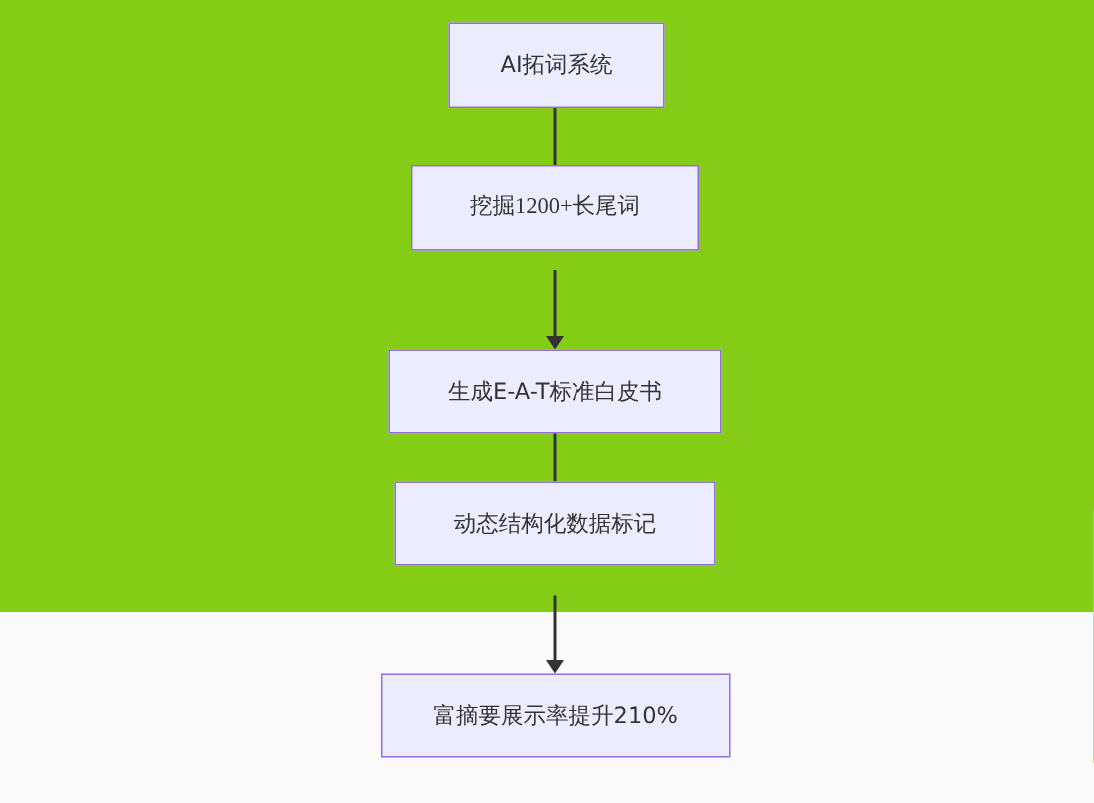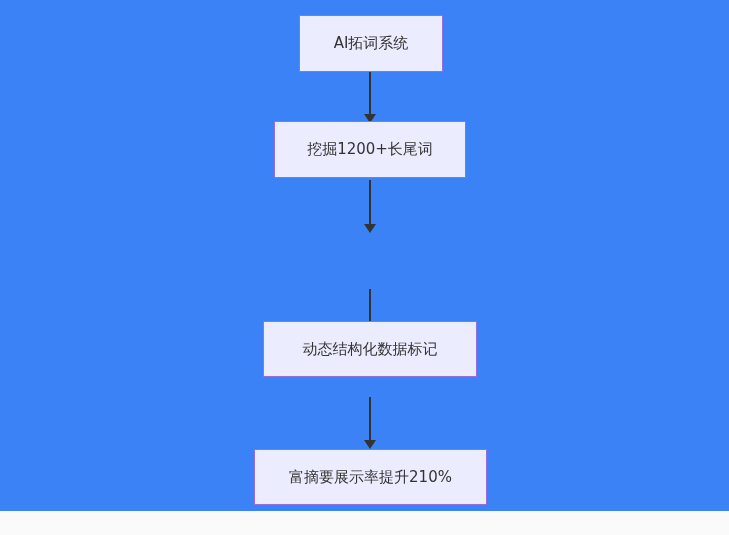--- a/index.html
+++ b/index.html
@@ -9,39 +9,39 @@
   body {
     width: 729px;
     height: 535px;
     background: #fafafa;
     font-family: "DejaVu Sans", "Liberation Sans", sans-serif;
     overflow: hidden;
   }
   .stage {
     position: relative;
     width: 729px;
-    height: 511px;
-    background: #3b82f6;
+    height: 408px;
+    background: #84cc16;
   }
   .flow-node {
     position: absolute;
     box-sizing: border-box;
     background: #ececff;
     border: 1.5px solid #9370db;
     color: #333333;
     font-size: 15px;
     line-height: 1;
     display: flex;
     align-items: center;
     justify-content: center;
     text-align: center;
     white-space: nowrap;
   }
   .node-1 { left: 299px; top: 15px;  width: 144px; height: 57px; }
-  .node-2 { left: 274px; top: 121px; width: 192px; height: 57px; }
+  .node-2 { left: 274px; top: 110px; width: 192px; height: 57px; font-family: Liberation Serif, serif; }
   .node-3 { left: 259px; top: 233px; width: 222px; height: 56px; }
   .node-4 { left: 263px; top: 321px; width: 214px; height: 56px; }
   .node-5 { left: 254px; top: 449px; width: 233px; height: 56px; }
 
   .flow-arrow {
     position: absolute;
     left: 364px;           
     width: 12px;
     display: flex;
     flex-direction: column;
@@ -80,20 +80,23 @@
 
   <div class="flow-node node-2">
     <span>挖掘1200+长尾词</span>
   </div>
 
   <div class="flow-arrow arrow-2">
     <div class="shaft"></div>
     <div class="head"></div>
   </div>
 
+  <div class="flow-node node-3">
+    <span>生成E-A-T标准白皮书</span>
+  </div>
 
   <div class="flow-arrow arrow-3">
     <div class="shaft"></div>
     <div class="head"></div>
   </div>
 
   <div class="flow-node node-4">
     <span>动态结构化数据标记</span>
   </div>
 

